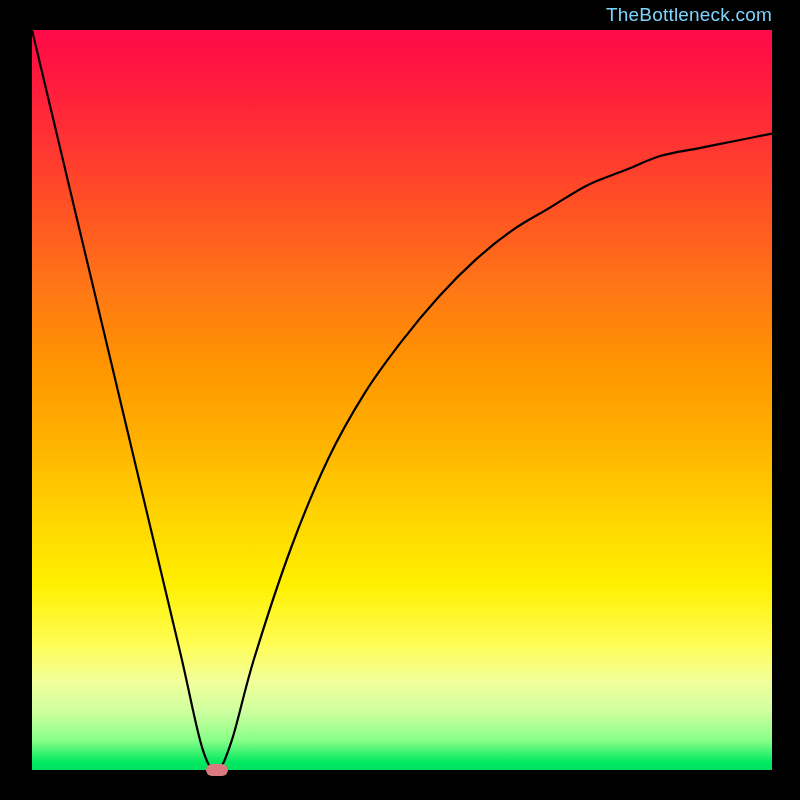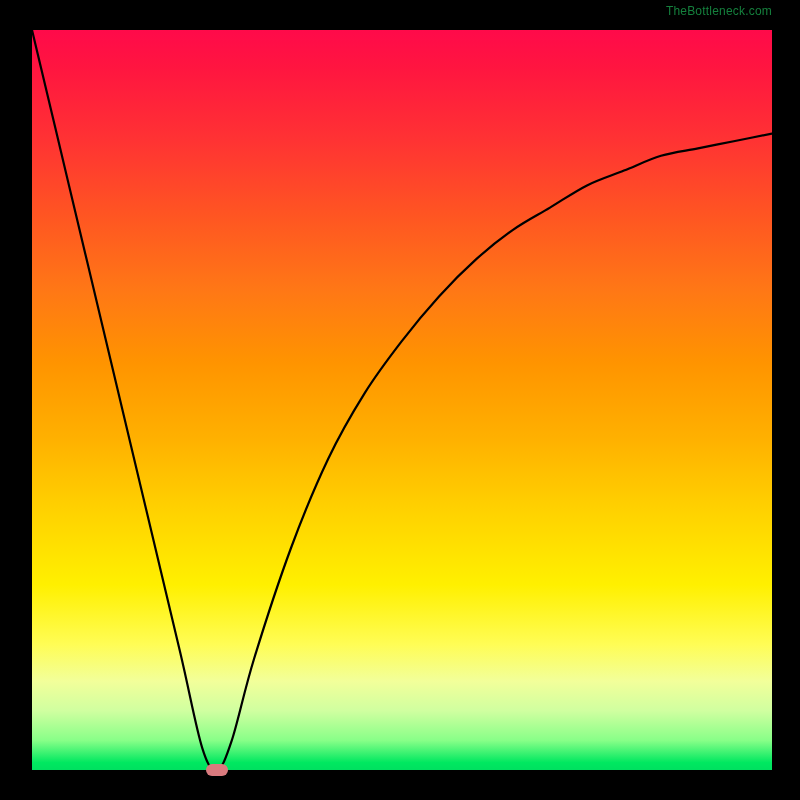--- a/index.html
+++ b/index.html
@@ -38,22 +38,22 @@
       #d0ffa0 92%,
       #88ff88 96%,
       #00e860 99%,
       #00e060 100%
     );
   }
   .attribution {
     position: absolute;
     top: 4px;
     right: 28px;
-    color: #15803d;
-    font-size: 12px;
+    color: #7dd3fc;
+    font-size: 19px;
     font-weight: 500;
     letter-spacing: 0.2px;
     z-index: 10;
   }
   svg.curve {
     position: absolute;
     left: 0;
     top: 0;
     width: 740px;
     height: 740px;

